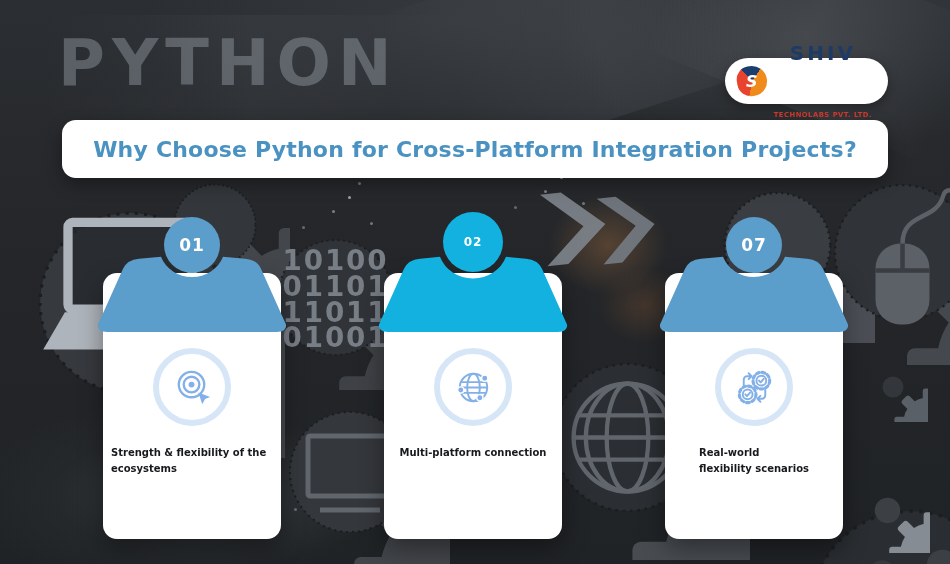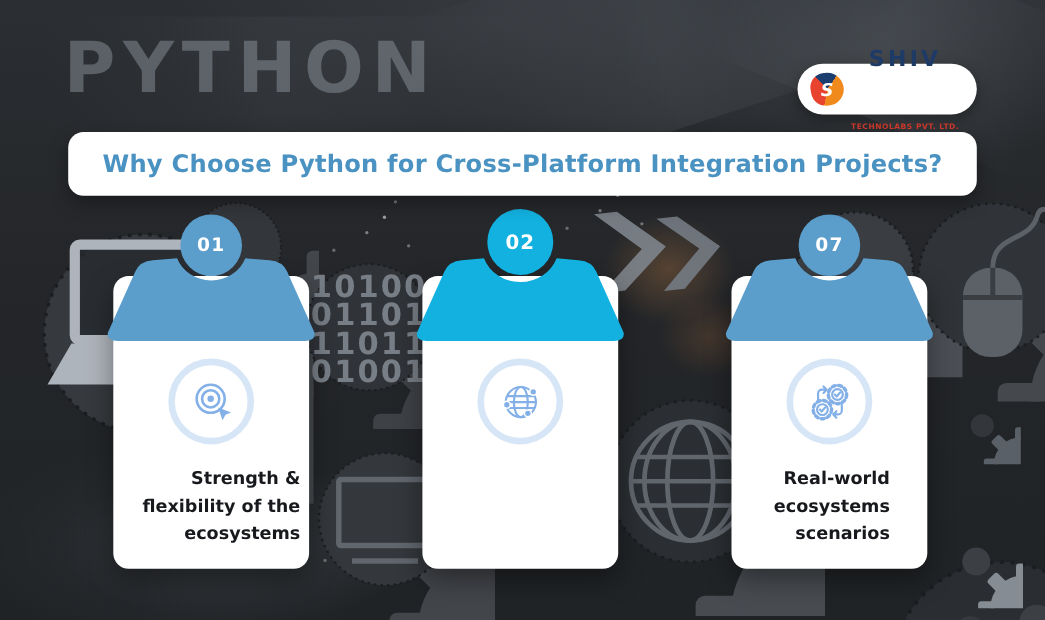--- a/index.html
+++ b/index.html
@@ -51,43 +51,43 @@
   .logo-name{font-size:20px;font-weight:800;letter-spacing:3px;color:#1d3b66;}
   .logo-tagline{font-size:6.8px;font-weight:700;letter-spacing:.5px;color:#d23a2c;margin-top:12px;}
   
   .title-bar{
     position:absolute;left:62px;top:120px;width:826px;height:58px;z-index:3;
     background:#fff;border-radius:14px;display:flex;align-items:center;justify-content:center;
     box-shadow:0 6px 16px rgba(0,0,0,.35);
   }
   .title-bar h1{font-size:22px;font-weight:700;letter-spacing:.2px;white-space:nowrap;}
   
-  .card-group{position:absolute;top:190px;width:190px;height:327px;z-index:2;}
+  .card-group{position:absolute;top:212px;width:190px;height:327px;z-index:2;}
   .g1{left:97px;} .g2{left:378px;} .g3{left:659px;}
   .head{
     position:absolute;top:5px;left:50%;transform:translateX(-50%);
     width:56px;height:56px;border-radius:50%;z-index:3;
     display:flex;align-items:center;justify-content:center;
     color:#fff;font-weight:800;font-size:17px;letter-spacing:1px;
   }
-  .g2 .head{width:60px;height:60px;top:0;font-size:18px;}
+  .g2 .head{width:60px;height:60px;top:0;font-size:12px;}
   .shoulders{position:absolute;left:0;top:42px;width:190px;height:78px;z-index:2;}
   .card{
     position:absolute;left:6px;right:6px;top:61px;bottom:0;z-index:1;
     background:#fff;border-radius:14px;box-shadow:0 10px 24px rgba(0,0,0,.38);
     display:flex;flex-direction:column;align-items:center;
   }
   .icon-ring{
     margin-top:75px;width:78px;height:78px;border-radius:50%;
     border:6px solid #d7e6f7;display:flex;align-items:center;justify-content:center;flex:0 0 auto;
   }
   .icon-ring svg{width:47px;height:47px;}
   .card-label{
-    margin-top:19px;padding:0 8px;text-align:right;
-    font-size:16px;font-weight:700;line-height:1.55;color:#17191d;
+    margin-top:19px;padding:0 8px;text-align:left;
+    font-size:10px;font-weight:700;line-height:1.55;color:#17191d;
   }
   .g3 .card-label{max-width:126px;}
 </style>
 </head>
 <body>
 
 <div class="stage">
 
   <div class="bg">
     <svg width="0" height="0" style="position:absolute">
@@ -251,20 +251,21 @@
       <div class="icon-ring">
         <svg viewBox="0 0 48 48" fill="none" stroke="#84b0e8" stroke-width="2">
           <circle cx="24" cy="24" r="14"></circle>
           <ellipse cx="24" cy="24" rx="6.5" ry="14"></ellipse>
           <path d="M11.5 18.5 h25 M10 24 h28 M11.5 29.5 h25"></path>
           <circle cx="35.5" cy="14.5" r="3.2" fill="#84b0e8" stroke="#fff" stroke-width="1.4"></circle>
           <circle cx="11" cy="26.5" r="3.2" fill="#84b0e8" stroke="#fff" stroke-width="1.4"></circle>
           <circle cx="30.5" cy="34.5" r="3.2" fill="#84b0e8" stroke="#fff" stroke-width="1.4"></circle>
         </svg>
       </div>
+      <p class="card-label">Multi-platform connection</p>
     </div>
   </div>
 
   <div class="card-group g3">
     <svg class="shoulders" viewBox="0 0 190 84" preserveAspectRatio="none">
       <path d="M10 84 Q 0 84 1 76 L 26 16 Q 30 6 42 5 L 64 3 A 33 33 0 0 0 126 3 L 148 5 Q 160 6 164 16 L 189 76 Q 190 84 180 84 Z" style="fill: rgb(91, 157, 203);"></path>
     </svg>
     <div class="head" style="background: rgb(91, 157, 203);">
       <span>07</span>
     </div>
@@ -274,17 +275,17 @@
           <circle cx="31" cy="17" r="8.5" stroke-width="3.2" stroke-dasharray="2.8 3"></circle>
           <circle cx="31" cy="17" r="5"></circle>
           <path d="M28.6 17 l1.7 1.8 3.1-3.6"></path>
           <circle cx="17" cy="31" r="8.5" stroke-width="3.2" stroke-dasharray="2.8 3"></circle>
           <circle cx="17" cy="31" r="5"></circle>
           <path d="M14.6 31 l1.7 1.8 3.1-3.6"></path>
           <path d="M13 22 v-6 a3.5 3.5 0 0 1 3.5 -3.5 h4.5 M18 9.5 l3 3 -3 3"></path>
           <path d="M35 26 v6 a3.5 3.5 0 0 1 -3.5 3.5 h-4.5 M30 32.5 l-3 3 3 3"></path>
         </svg>
       </div>
-      <p class="card-label">Real-world ecosystems scenarios</p>
+      <p class="card-label">Real-world flexibility scenarios</p>
     </div>
   </div>
 
 </div>
 
 </body></html>

